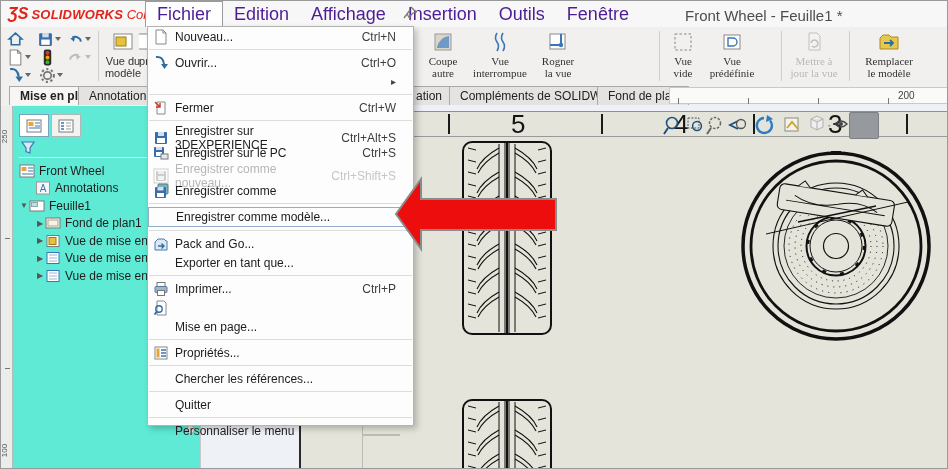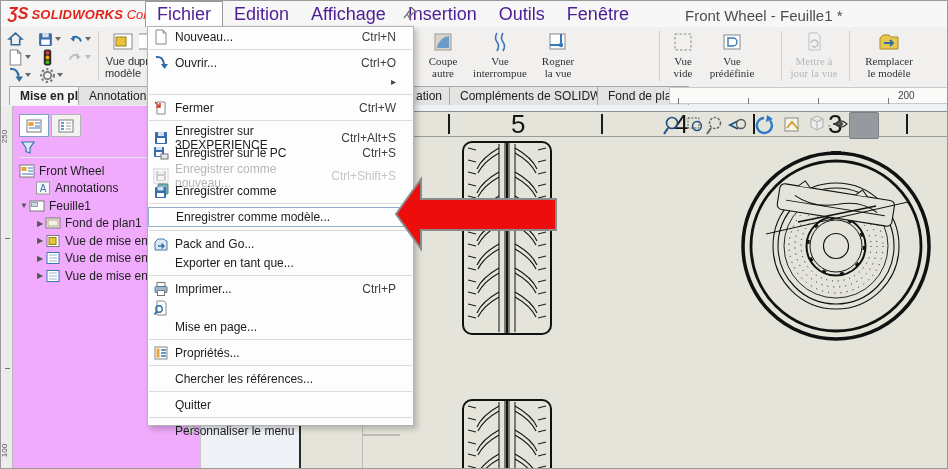--- a/index.html
+++ b/index.html
@@ -32,21 +32,21 @@
   .tabrow{position:absolute;left:0;top:85px;width:948px;height:20px;background:#f0f0f0;border-bottom:1px solid #c9c9c9;}
   .tab{position:absolute;top:0;height:19px;display:flex;align-items:center;padding:0 10px;font-size:12px;color:#222;background:#e4e3e1;border:1px solid #a9a9a9;border-bottom:none;box-sizing:border-box;}
   .tab.active{background:#f7f6f4;font-weight:bold;}
   .hruler{position:absolute;left:668px;top:1px;width:280px;height:17px;background:#fafaf8;border:1px solid #c9c9c9;box-sizing:border-box;}
   .hrtick{position:absolute;top:10px;width:1px;height:6px;background:#777;}
   .hrlabel{position:absolute;top:2px;font-size:10px;color:#444;}
   
   .vruler{position:absolute;left:0;top:105px;width:12px;height:364px;background:#ececea;border-right:1px solid #b9b9b9;box-sizing:border-box;}
   .vrlabel{position:absolute;left:-3px;font-size:8px;color:#555;transform:rotate(-90deg);}
   .vrtick{position:absolute;left:4px;width:5px;height:1px;background:#777;}
-  .panel{position:absolute;left:12px;top:105px;width:188px;height:364px;background:#f0abfc;border-right:1px solid #c9c9c9;box-sizing:border-box;}
+  .panel{position:absolute;left:12px;top:105px;width:188px;height:364px;background:#5eead4;border-right:1px solid #c9c9c9;box-sizing:border-box;}
   .ptabs{position:absolute;left:6px;top:8px;display:flex;gap:2px;}
   .ptab{width:28px;height:21px;border:1px solid #b5b5b5;background:#f2f2f0;display:flex;align-items:center;justify-content:center;}
   .ptab.active{background:#fff;border-color:#7da0be;}
   .filterrow{position:absolute;left:6px;top:33px;width:170px;height:18px;border-bottom:1px solid #e4e4e4;}
   .tree{position:absolute;left:0;top:56px;width:186px;}
   .trow{height:17.5px;display:flex;align-items:center;font-size:12px;color:#1e1e1e;white-space:nowrap;overflow:hidden;}
   .texp{width:10px;font-size:8px;color:#555;text-align:center;flex:none;}
   .ticon{width:16px;height:14px;flex:none;margin-right:4px;}
   .splitter-dot{position:absolute;left:185px;top:424px;width:7px;height:7px;border:1px solid #a8a8a8;border-radius:50%;background:#e4e4e4;}
   

